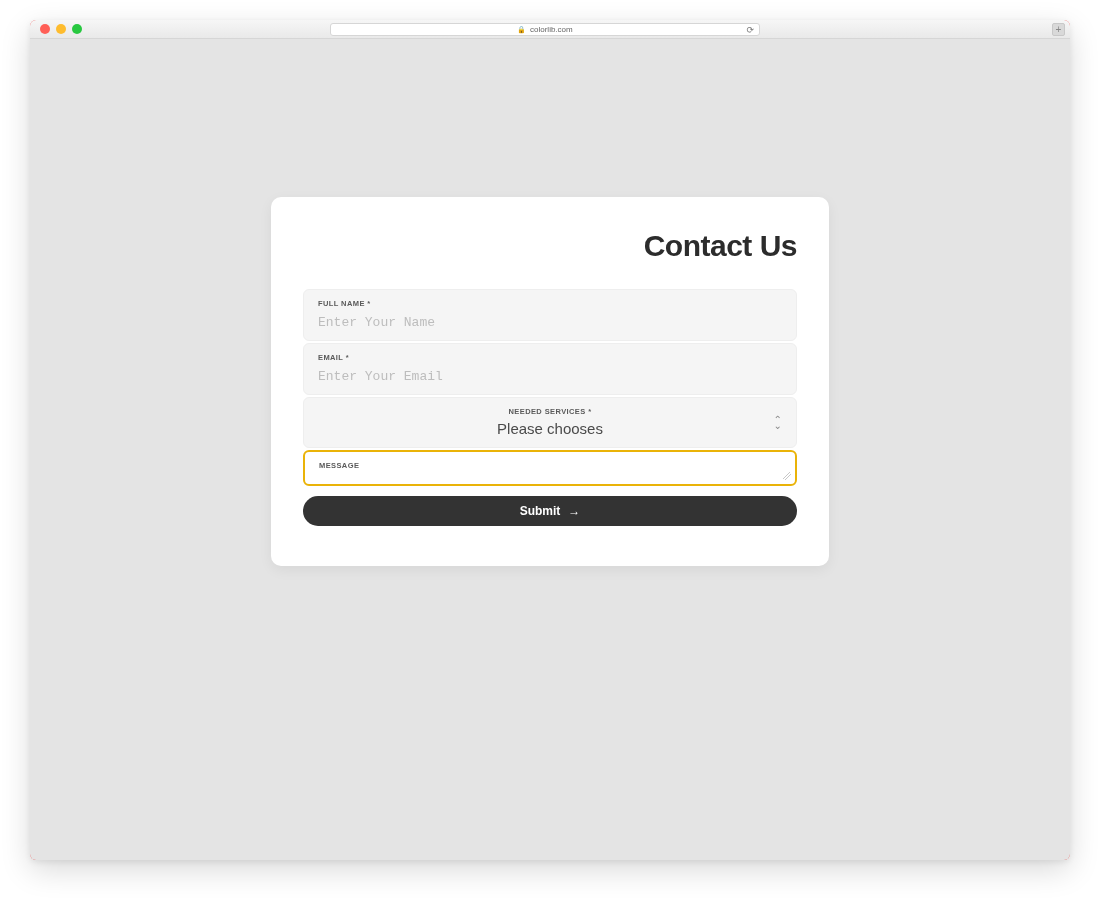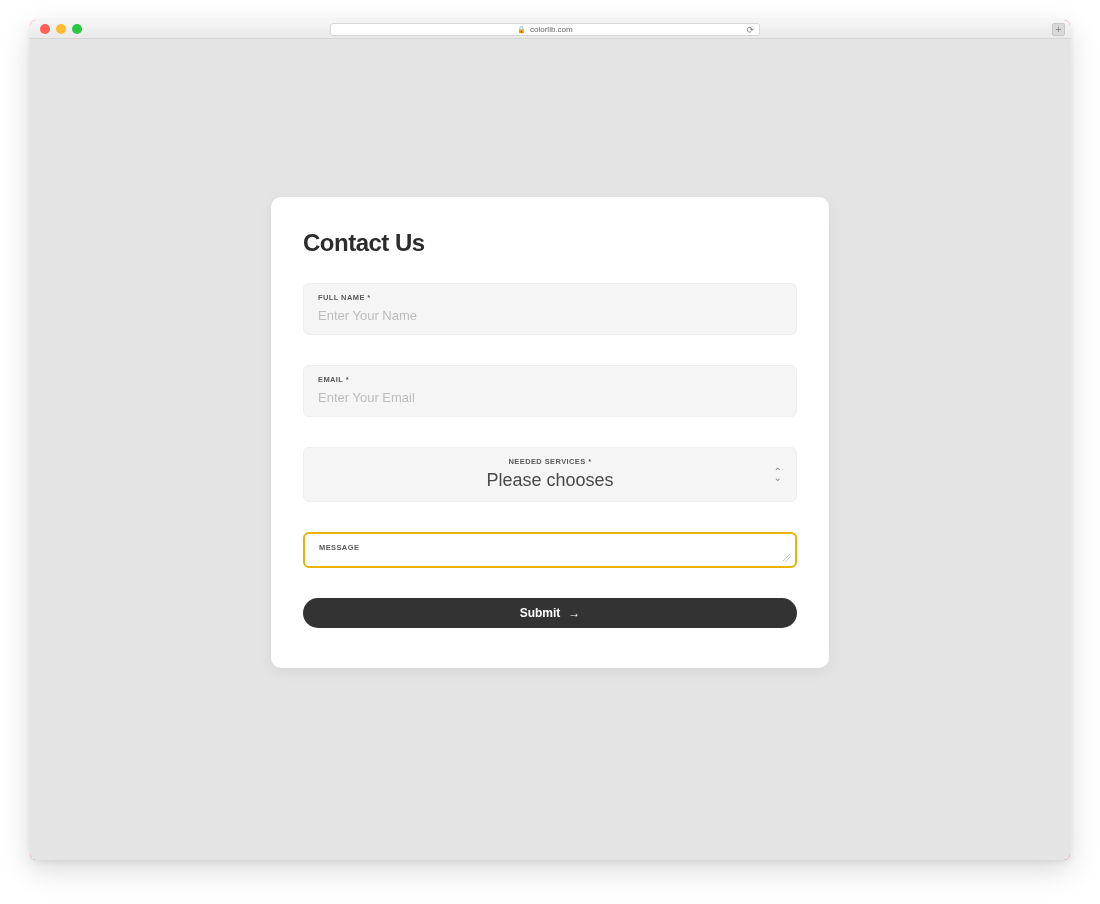--- a/index.html
+++ b/index.html
@@ -70,35 +70,35 @@
   
   .card {
     margin-top: 158px;
     width: 558px;
     background: #fff;
     border-radius: 10px;
     box-shadow: 0 4px 14px rgba(0,0,0,0.06);
     padding: 32px 32px 40px 32px;
   }
   .card h1 {
-    text-align: left;
-    font-size: 24px;
+    text-align: right;
+    font-size: 30px;
     font-weight: 900;
     letter-spacing: -0.5px;
     color: #2c2c2c;
     margin-bottom: 26px;
     font-family: Arial, sans-serif;
   }
 
   .field-group {
     background: #f5f5f5;
     border: 1px solid #eee;
     border-radius: 6px;
     padding: 9px 14px 10px 14px;
-    margin-bottom: 30px;
+    margin-bottom: 2px;
     position: relative;
   }
   .field-group.white {
     background: #fff;
     border: 2px solid #eab308;
   }
   .field-label {
     font-size: 7.5px;
     letter-spacing: 0.4px;
     color: #5a5a5a;
@@ -107,29 +107,29 @@
     display: block;
     margin-bottom: 4px;
   }
   .field-input {
     width: 100%;
     border: none;
     background: transparent;
     font-size: 13px;
     color: #333;
     outline: none;
-    font-family: Liberation Sans, sans-serif;
+    font-family: Liberation Mono, monospace;
   }
   .field-input::placeholder { color: #bdbdbd; font-weight: 500; }
 
   .row-two { display: flex; gap: 18px; justify-content: flex-end; }
   .row-two .field-group { flex: 1; }
 
   .select-wrap { position: relative; text-align: center; }
-  .select-text { font-size: 18px; color: #4a4a4a; font-weight: 500; }
+  .select-text { font-size: 15px; color: #4a4a4a; font-weight: 500; }
   .select-chevrons {
     position: absolute; right: 14px; top: 50%; transform: translateY(-50%);
     font-size: 10px; color: #888; line-height: 0.6;
     display: flex; flex-direction: column;
   }
   .select-chevrons span { height: 6px; }
 
   .textarea-wrap textarea.field-input {
     resize: both;
     min-height: 56px;
@@ -137,21 +137,21 @@
   }
   .resize-grip {
     position: absolute; right: 4px; bottom: 4px;
     width: 8px; height: 8px;
     background:
       linear-gradient(135deg, transparent 0 40%, #c8c8c8 40% 48%, transparent 48% 60%, #c8c8c8 60% 68%, transparent 68% 100%);
     pointer-events: none;
   }
 
   .submit-btn {
-    margin-top: 22px;
+    margin-top: 10px;
     width: 100%;
     background: #333;
     color: #fff;
     border: none;
     border-radius: 22px;
     height: 30px;
     font-size: 12px;
     font-weight: 700;
     display: flex;
     align-items: center;

